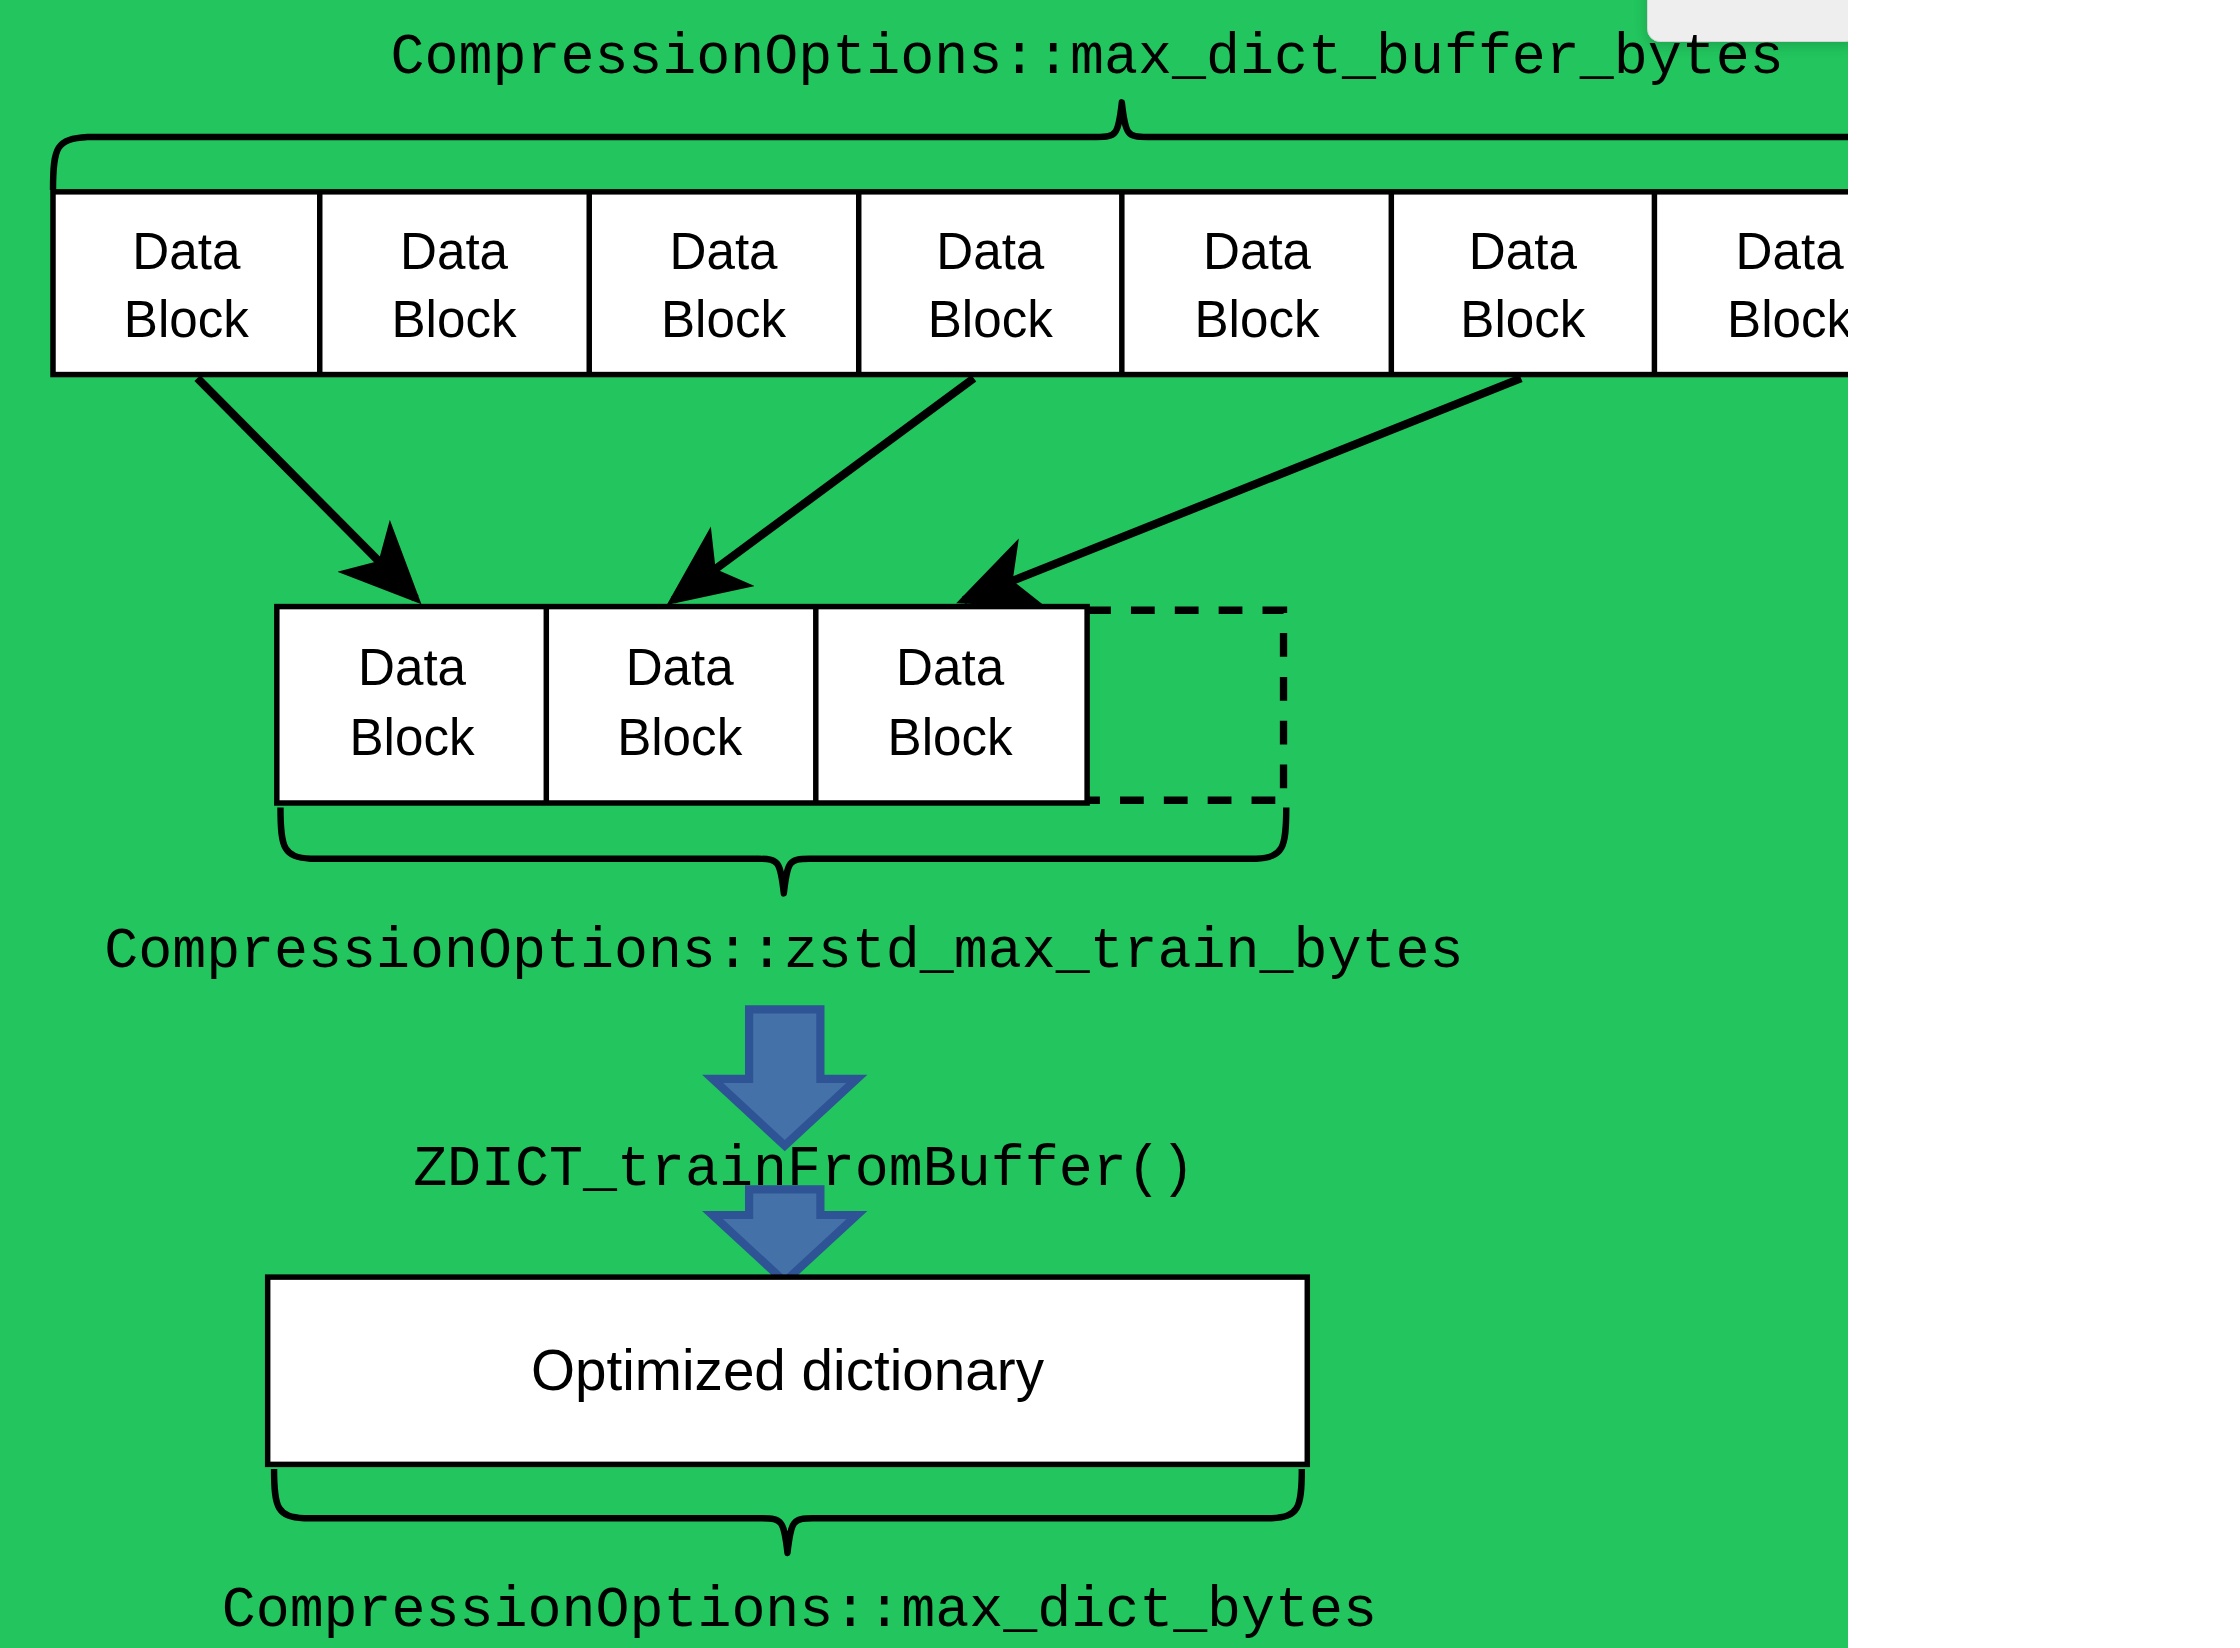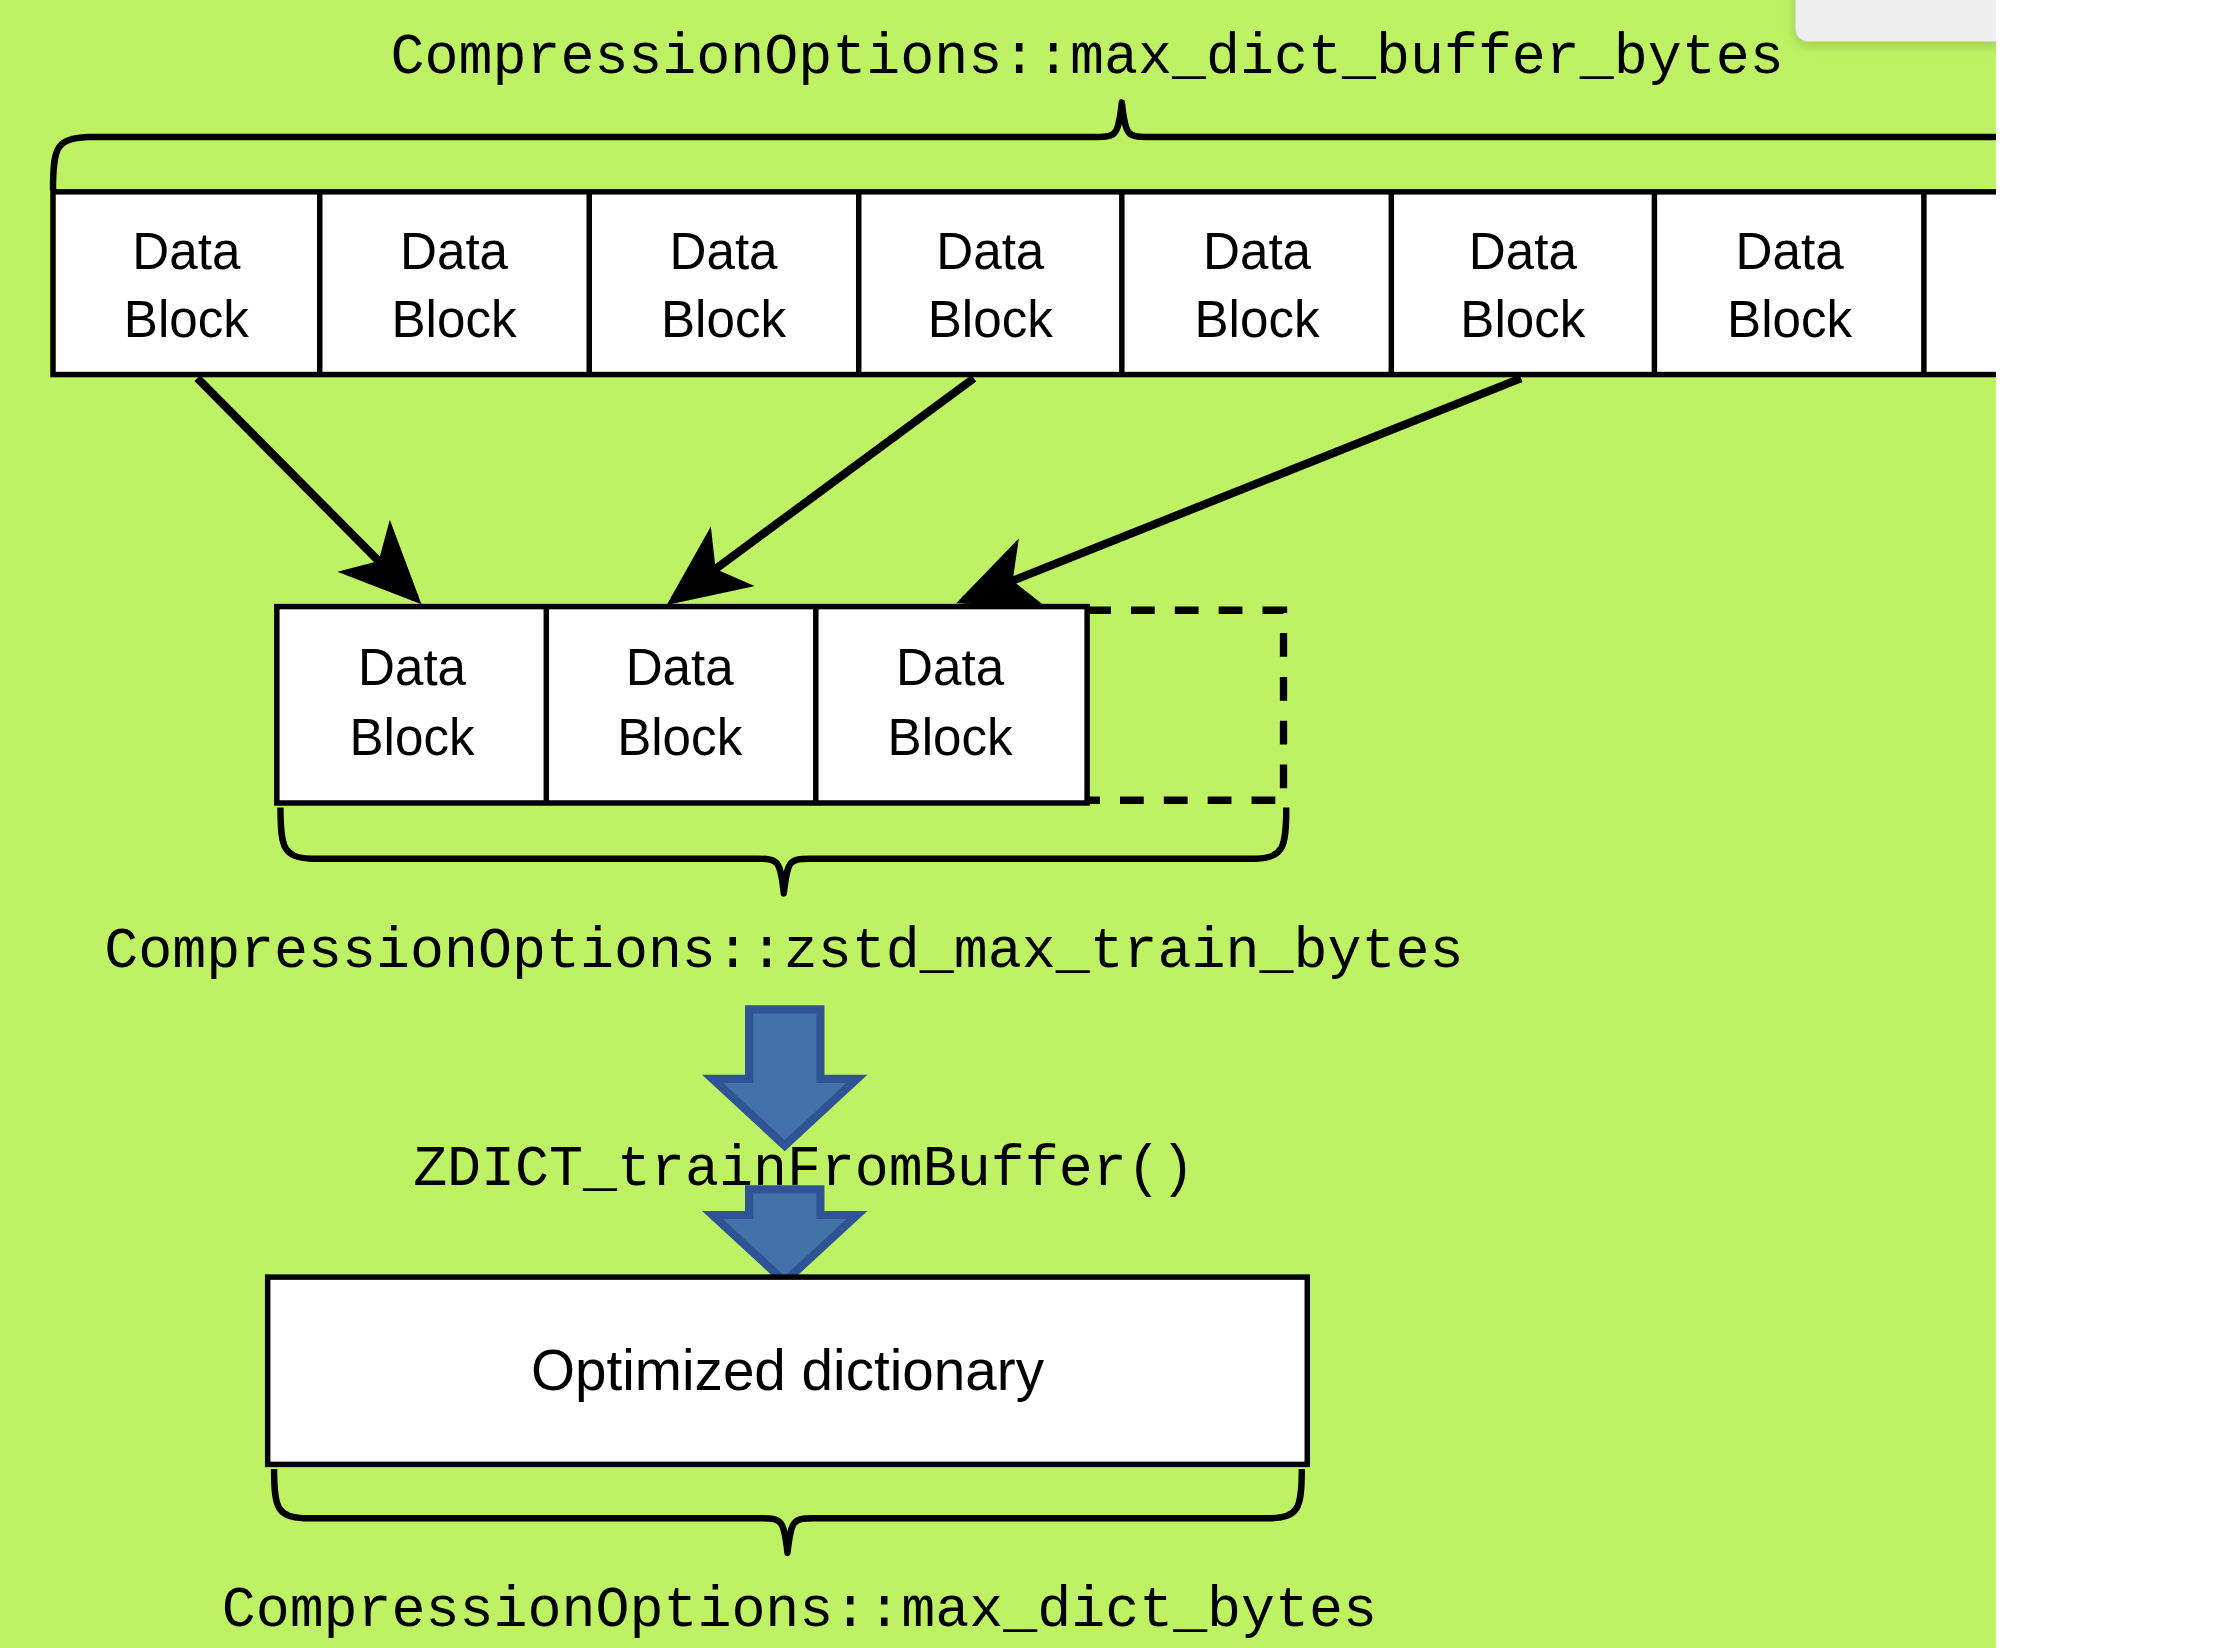--- a/index.html
+++ b/index.html
@@ -6,23 +6,23 @@
   html, body {
     margin: 0;
     padding: 0;
     background: #ffffff;
   }
   body {
     font-family: "Liberation Sans", sans-serif;
   }
   #canvas {
     position: relative;
-    width: 1996px;
+    width: 1848px;
     height: 1648px;
-    background: #bef264;
+    background: #22c55e;
     overflow: hidden;
   }
   #diagram-svg {
     position: absolute;
     top: 0;
     left: 0;
     width: 2240px;
     height: 1648px;
   }
   .mono-label {

